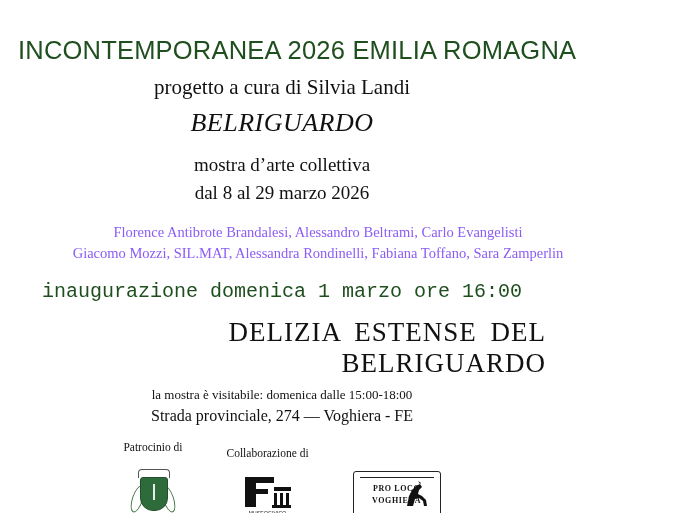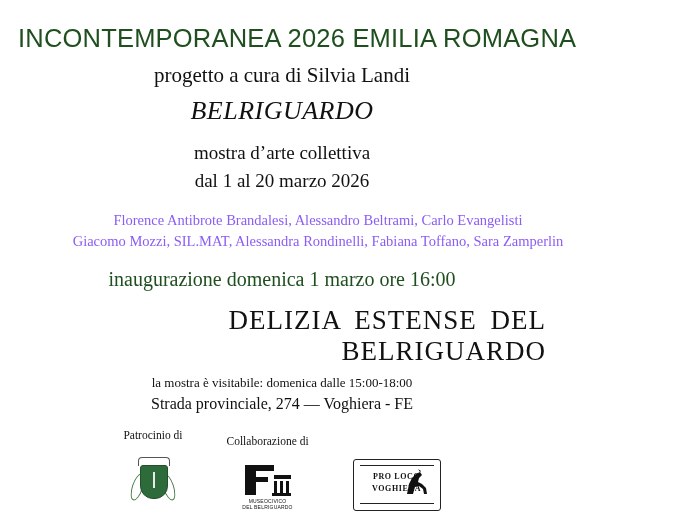--- a/index.html
+++ b/index.html
@@ -12,21 +12,21 @@
     background: #ffffff;
     font-family: "Liberation Serif", serif;
     color: #1a1a1a;
     overflow: hidden;
   }
   .poster {
     position: relative;
     width: 564px;
     height: 513px;
     box-sizing: border-box;
-    padding: 24px 18px 8px 18px;
+    padding: 36px 18px 8px 18px;
     text-align: center;
   }
   .title-main {
     font-family: "Liberation Sans", sans-serif;
     font-size: 25.5px;
     letter-spacing: 0.2px;
     color: #1f4f1f;
     font-weight: normal;
     margin: 0 0 10px 0;
     white-space: nowrap;
@@ -57,21 +57,21 @@
     font-size: 14.5px;
     line-height: 1.45;
     margin: 0 auto 16px auto;
     width: 600px;
     color: #8b5cf6;
   }
   .artists div {
     white-space: nowrap;
   }
   .opening {
-    font-family: Liberation Serif, serif;
+    font-family: Liberation Mono, monospace;
     font-size: 20px;
     color: #1f4f1f;
     margin: 0 0 14px 0;
     font-weight: normal;
   }
   .venue {
     font-size: 27px;
     letter-spacing: 1px;
     margin: 0 0 8px 0;
     color: #111;
@@ -220,21 +220,21 @@
 <div class="poster">
 
   <h1 class="title-main">INCONTEMPORANEA 2026 EMILIA ROMAGNA</h1>
 
   <div class="curator">progetto a cura di Silvia Landi</div>
 
   <div class="exhibition-title">BELRIGUARDO</div>
 
   <div class="subtitle">mostra d’arte collettiva</div>
 
-  <div class="dates">dal 1  al 20 marzo 2026</div>
+  <div class="dates">dal 8  al 29 marzo 2026</div>
 
   <div class="artists">
     <div>Florence Antibrote Brandalesi, Alessandro Beltrami, Carlo Evangelisti</div>
     <div>Giacomo Mozzi, SIL.MAT, Alessandra Rondinelli, Fabiana Toffano, Sara Zamperlin</div>
   </div>
 
   <div class="opening">inaugurazione domenica 1 marzo ore 16:00</div>
 
   <div class="venue">DELIZIA  ESTENSE  DEL  BELRIGUARDO</div>
 

